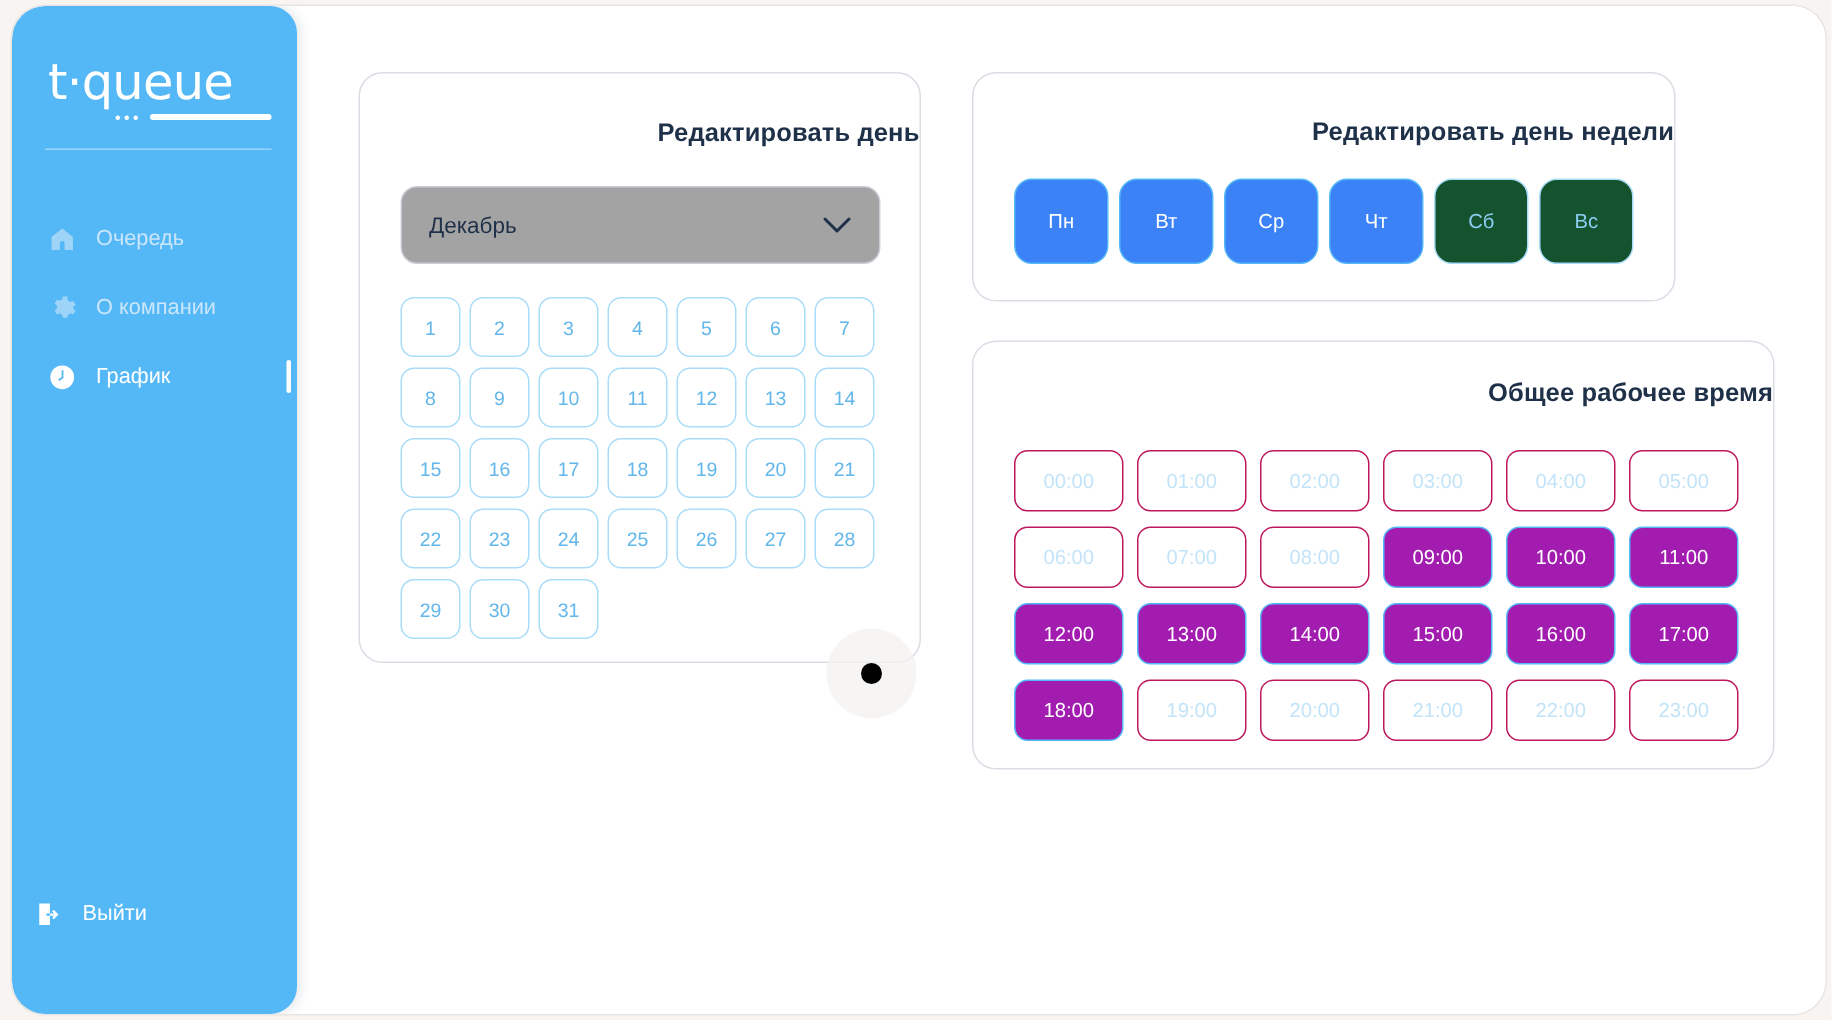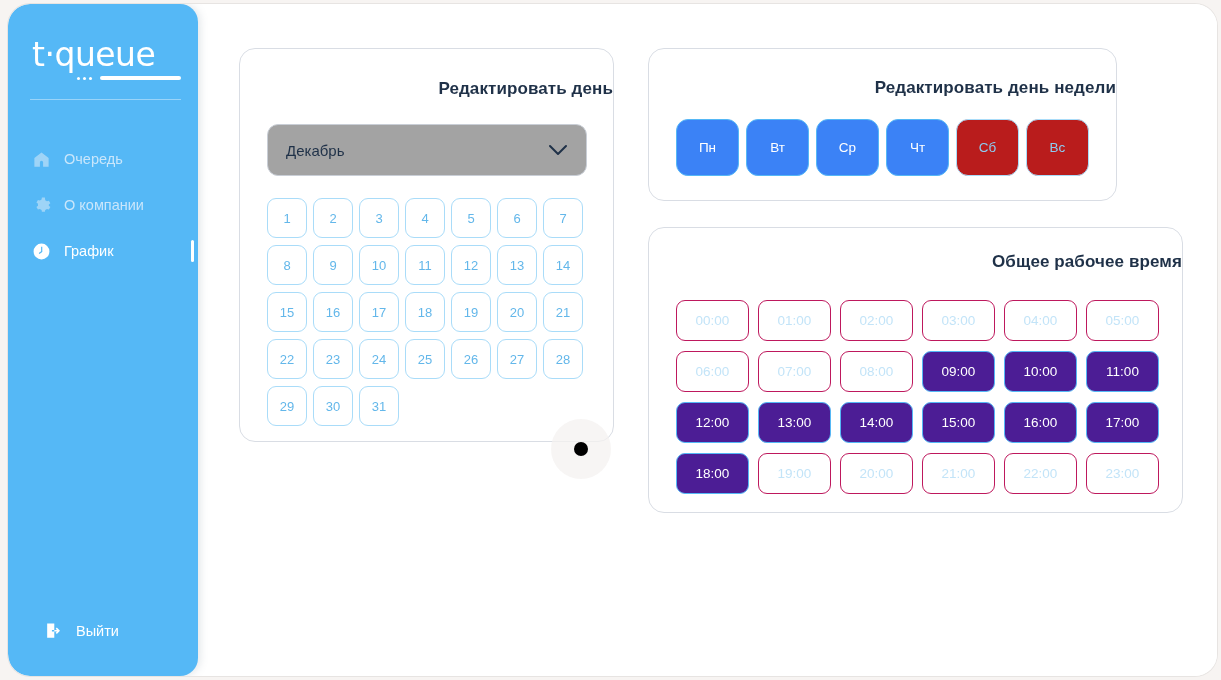--- a/index.html
+++ b/index.html
@@ -131,24 +131,24 @@
     height: 22px;
     background: #ffffff;
     border-radius: 2px;
   }
 
   .logout {
     position: absolute;
     left: 0;
     top: 596px;
     display: flex;
-    align-items: flex-end;
+    align-items: flex-start;
     gap: 13px;
     height: 40px;
-    padding-left: 36px;
+    padding-left: 15px;
     cursor: pointer;
     user-select: none;
   }
   .logout .nav-label { color: #ffffff; }
   .logout .nav-icon svg { fill: #ffffff; }
 
   
   .main {
     position: absolute;
     left: 190px;
@@ -241,21 +241,21 @@
     left: 27px;
     top: 70px;
     display: flex;
     gap: 7px;
   }
   .wd-btn {
     width: 63px;
     height: 57px;
     border-radius: 12px;
     border: 1px solid #a9dcf9;
-    background: #b91c1c;
+    background: #14532d;
     color: #8ccdf3;
     font-size: 13.5px;
     display: flex;
     align-items: center;
     justify-content: center;
     cursor: pointer;
   }
   .wd-btn.selected {
     background: #3b82f6;
     border-color: #55b8f6;
@@ -286,21 +286,21 @@
     border: 1px solid #be185d;
     background: #ffffff;
     color: #c3e4f8;
     font-size: 13.5px;
     display: flex;
     align-items: center;
     justify-content: center;
     cursor: pointer;
   }
   .hour-btn.selected {
-    background: #4c1d95;
+    background: #a21caf;
     border-color: #55b8f6;
     color: #ffffff;
   }
 
   
   .cursor-halo {
     position: absolute;
     left: 551px;
     top: 419px;
     width: 60px;

